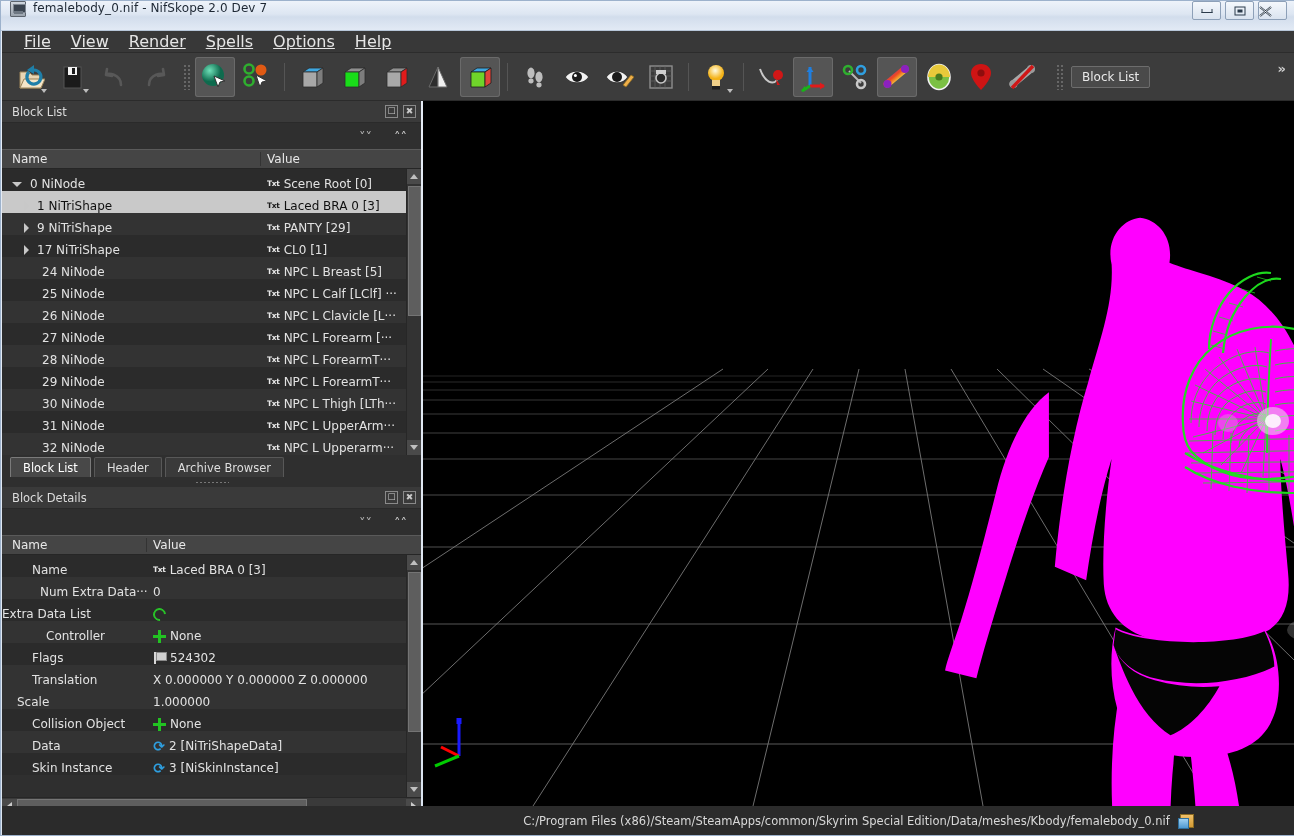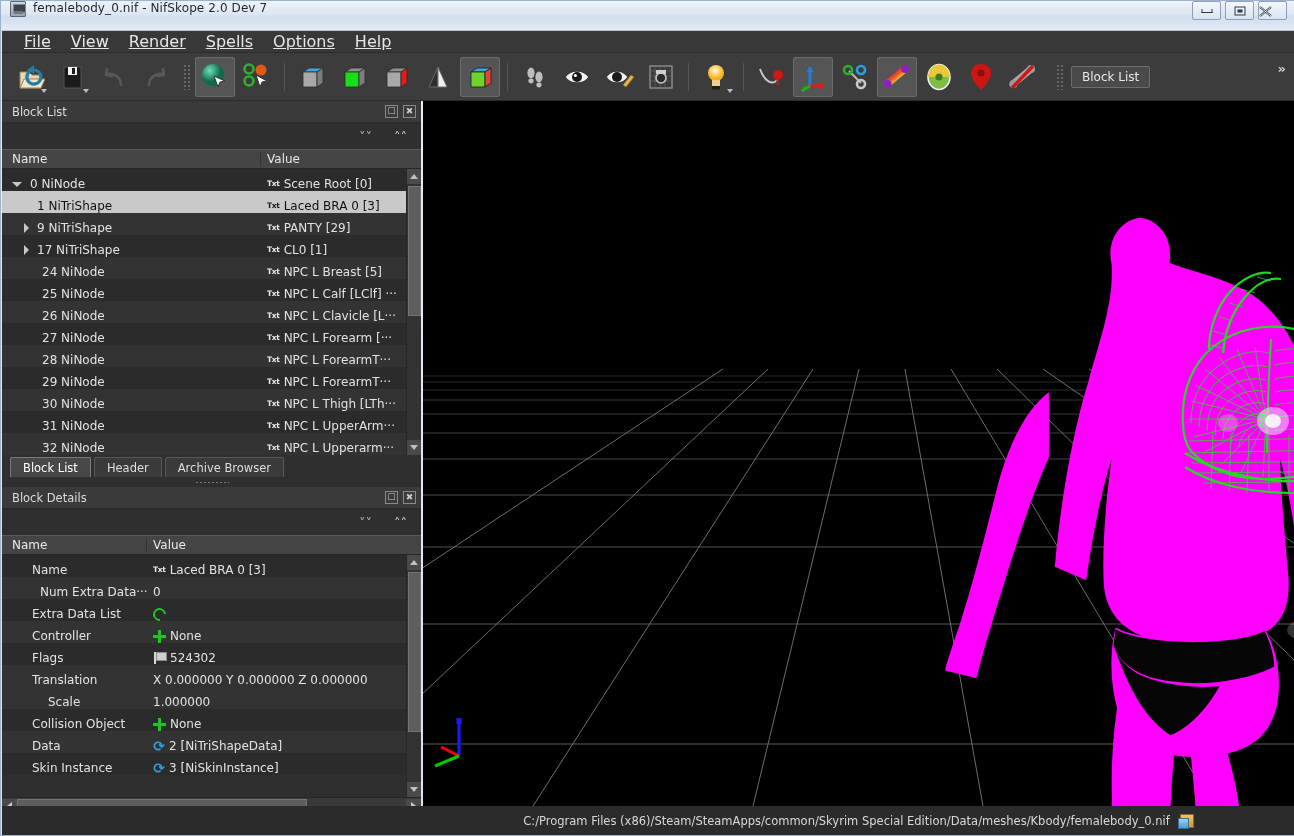--- a/index.html
+++ b/index.html
@@ -724,30 +724,30 @@
       </div>
       <div class="row alt">
         <div class="cname" style="width:145px;padding-left:38px">
             <span>Num Extra Data···</span>
           </div>
         <div class="cval">
             <span>0</span>
           </div>
       </div>
       <div class="row base">
-        <div class="cname" style="width:145px;padding-left:30px">
+        <div class="cname" style="width:145px;">
             <span>Extra Data List</span>
           </div>
         <div class="cval">
             <i class="icon-loop"></i>
             <span></span>
           </div>
       </div>
       <div class="row alt">
-        <div class="cname" style="width:145px;padding-left:30px">
+        <div class="cname" style="width:145px;padding-left:44px">
             <span>Controller</span>
           </div>
         <div class="cval">
             <i class="icon-plus"></i>
             <span>None</span>
           </div>
       </div>
       <div class="row base">
         <div class="cname" style="width:145px;padding-left:30px">
             <span>Flags</span>
@@ -759,21 +759,21 @@
       </div>
       <div class="row alt">
         <div class="cname" style="width:145px;padding-left:30px">
             <span>Translation</span>
           </div>
         <div class="cval">
             <span>X 0.000000 Y 0.000000 Z 0.000000</span>
           </div>
       </div>
       <div class="row alt">
-        <div class="cname" style="width:145px;padding-left:46px">
+        <div class="cname" style="width:145px;padding-left:15px">
             <span>Scale</span>
           </div>
         <div class="cval">
             <span>1.000000</span>
           </div>
       </div>
       <div class="row base">
         <div class="cname" style="width:145px;padding-left:30px">
             <span>Collision Object</span>
           </div>

